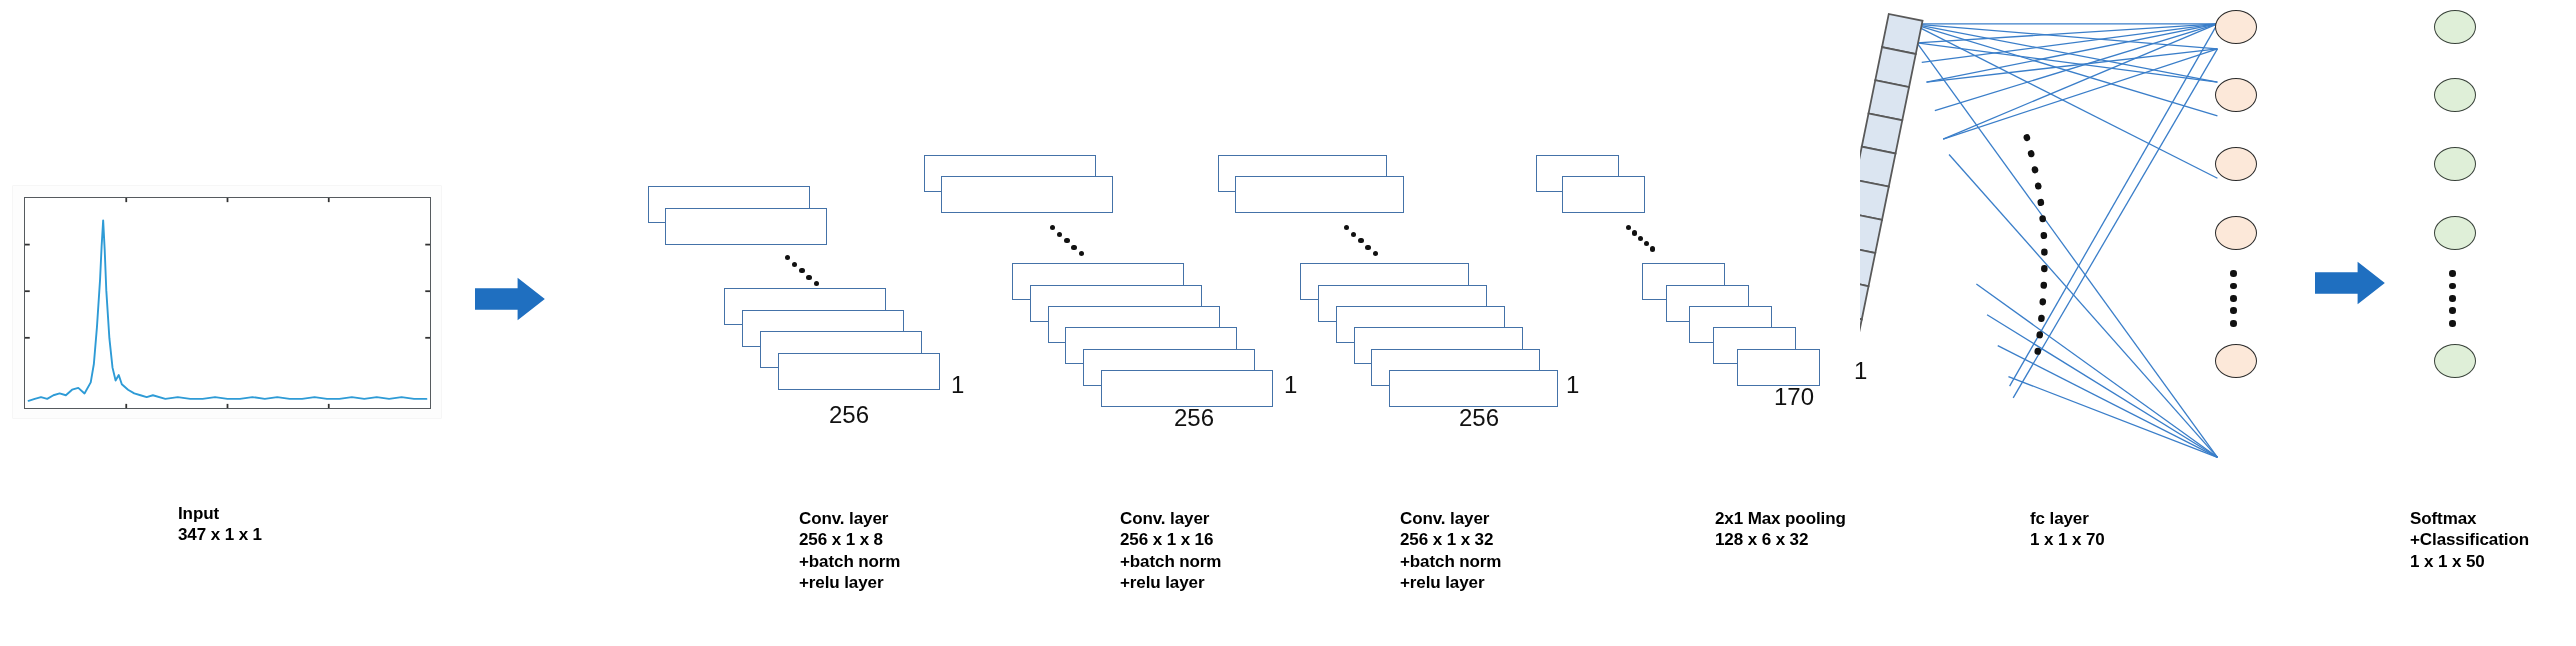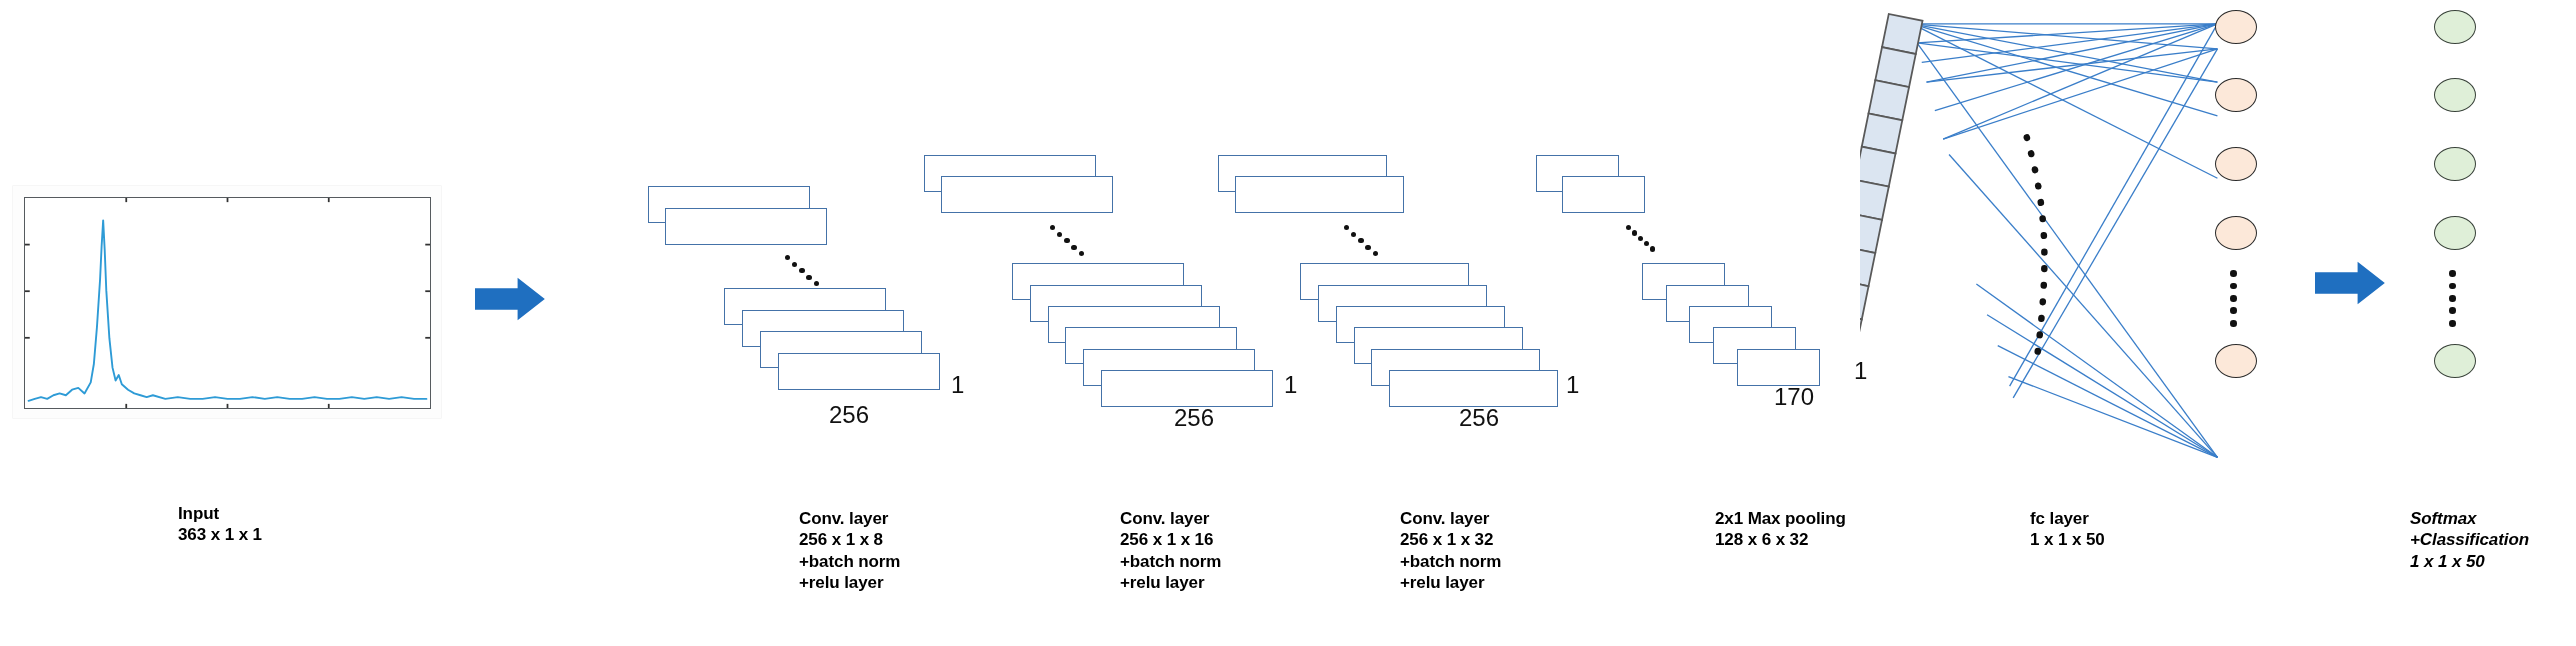--- a/index.html
+++ b/index.html
@@ -134,21 +134,21 @@
           <line x1="676" y1="79" x2="684" y2="79"></line>
           <line x1="676" y1="158" x2="684" y2="158"></line>
           <line x1="676" y1="237" x2="684" y2="237"></line>
         </g>
         <polyline id="signal-path" fill="none" stroke="#2e9bd6" stroke-width="3.2" stroke-linejoin="round" stroke-linecap="round" points="6.0,343.8 16.5,340.6 27.0,337.5 37.5,340.6 48.0,334.4 58.5,331.3 69.0,334.4 79.5,325.0 90.0,321.9 100.5,331.3 111.0,312.6 116.3,281.4 121.5,219.0 126.8,137.8 129.4,81.7 132.0,38.0 134.6,87.9 137.3,156.6 142.5,237.7 147.8,287.6 153.0,309.4 158.3,300.1 163.5,315.7 174.0,325.0 184.5,331.3 195.0,334.4 205.5,337.5 216.0,334.4 237.0,340.6 258.0,337.5 279.0,340.6 300.0,340.6 321.0,337.5 342.0,340.6 363.0,340.6 384.0,337.5 405.0,340.6 426.0,337.5 447.0,340.6 468.0,340.6 489.0,337.5 510.0,340.6 531.0,340.6 552.0,337.5 573.0,340.6 594.0,337.5 615.0,340.6 636.0,337.5 657.0,340.6 678.0,340.6"></polyline>
       </svg>
     </div>
   </div>
 
   <div class="abs caption" style="left:178px; top:503px;">Input
-363 x 1 x 1</div>
+347 x 1 x 1</div>
 
   <svg class="arrow-svg" style="left:475px; top:275px; width:71px; height:48px;" viewBox="0 0 120 80">
     <polygon points="0,22 72,22 72,4 118,40 72,76 72,58 0,58" fill="#1f6fc0"></polygon>
   </svg>
 
   <div class="abs" id="conv1-block" style="left:648px; top:172px; width:309px; height:250px;">
 
     <div class="slab" style="left:0px;   top:14.3px;  width:162px; height:37px;"></div>
     <div class="slab" style="left:16.6px;  top:36px;  width:162px; height:37px;"></div>
 
@@ -283,21 +283,21 @@
           <rect x="46" y="423" width="58" height="57" fill="#dbe5f1" stroke="#595959" stroke-width="3"></rect>
           <rect x="46" y="480" width="58" height="57" fill="#dbe5f1" stroke="#595959" stroke-width="3"></rect>
           <rect x="46" y="537" width="58" height="57" fill="#dbe5f1" stroke="#595959" stroke-width="3"></rect>
           <rect x="46" y="594" width="58" height="57" fill="#dbe5f1" stroke="#595959" stroke-width="3"></rect>
           <rect x="46" y="651" width="58" height="57" fill="#dbe5f1" stroke="#595959" stroke-width="3"></rect>
           <rect x="46" y="708" width="58" height="57" fill="#dbe5f1" stroke="#595959" stroke-width="3"></rect>
         </g>
     </svg>
   </div>
   <div class="abs caption" style="left:2030px; top:508px;">fc layer
-1 x 1 x 50</div>
+1 x 1 x 70</div>
 
   <div class="neuron neuron-fc abs" style="left:2215px; top:9.5px;"></div>
   <div class="neuron neuron-fc abs" style="left:2215px; top:78px;"></div>
   <div class="neuron neuron-fc abs" style="left:2215px; top:147px;"></div>
   <div class="neuron neuron-fc abs" style="left:2215px; top:216px;"></div>
   <div class="dotvert abs" style="left:2230px; top:270px; width:12px; height:59px;">
     <span style="left:0px; top:0px;"></span>
     <span style="left:0px; top:12.5px;"></span>
     <span style="left:0px; top:25px;"></span>
     <span style="left:0px; top:37px;"></span>
@@ -315,21 +315,21 @@
   <div class="neuron neuron-sm abs" style="left:2434px; top:216px;"></div>
   <div class="dotvert abs" style="left:2449px; top:270px; width:12px; height:59px;">
     <span style="left:0px; top:0px;"></span>
     <span style="left:0px; top:12.5px;"></span>
     <span style="left:0px; top:25px;"></span>
     <span style="left:0px; top:37px;"></span>
     <span style="left:0px; top:50px;"></span>
   </div>
   <div class="neuron neuron-sm abs" style="left:2434px; top:344px;"></div>
 
-  <div class="abs caption" style="left:2410px; top:508px;font-style:italic;">Softmax
+  <div class="abs caption" style="left:2410px; top:508px;">Softmax
 +Classification
 1 x 1 x 50</div>
 
   <svg class="abs" style="left:2009px; top:131px; width:83px; height:238px;" viewBox="0 0 140 400">
     <path d="M 30 10 C 58 110, 72 200, 46 390" fill="none" stroke="#111111" stroke-width="11" stroke-linecap="round" stroke-dasharray="1 27"></path>
   </svg>
 
 </div>
 
 

